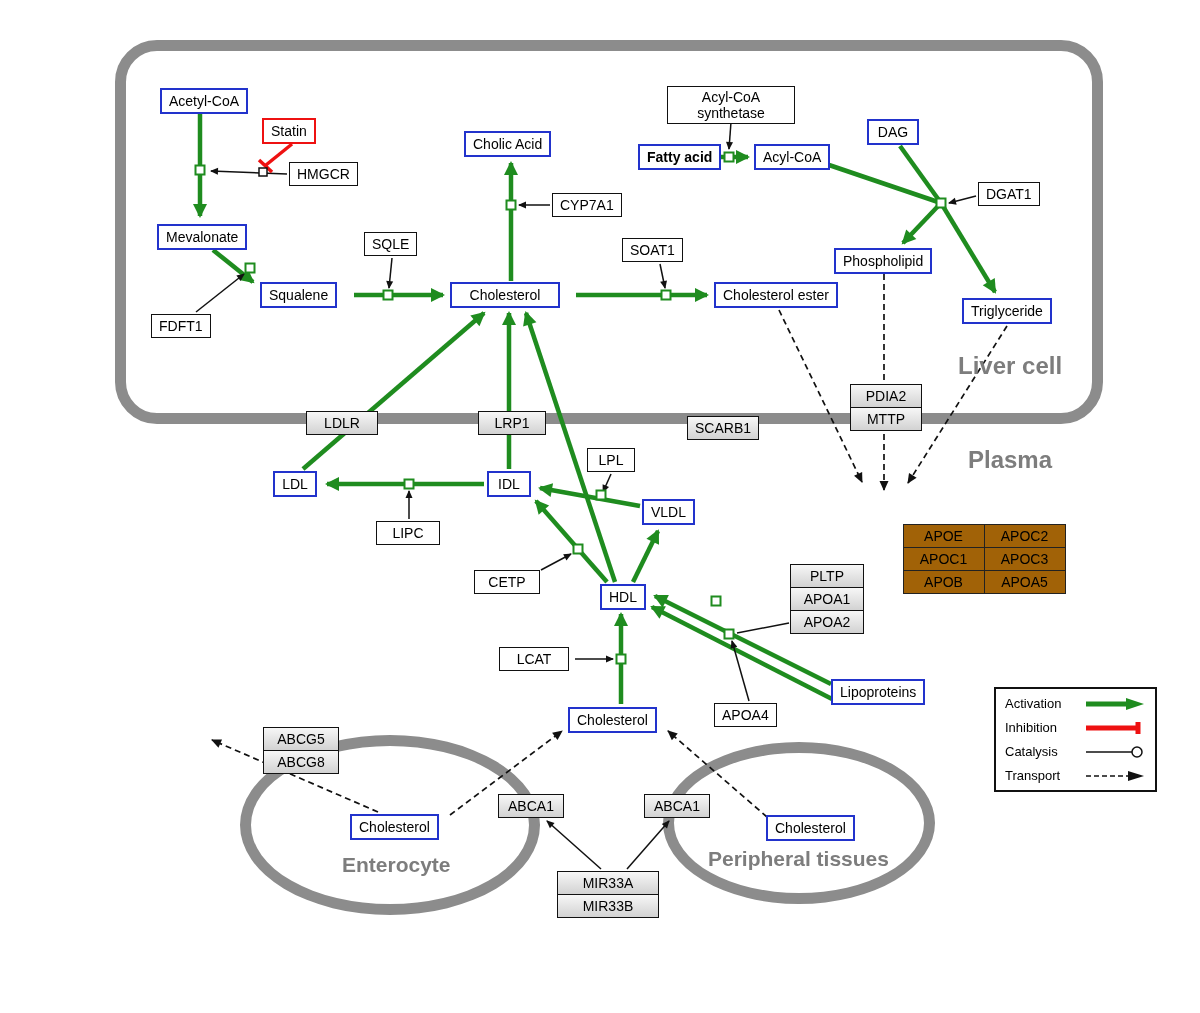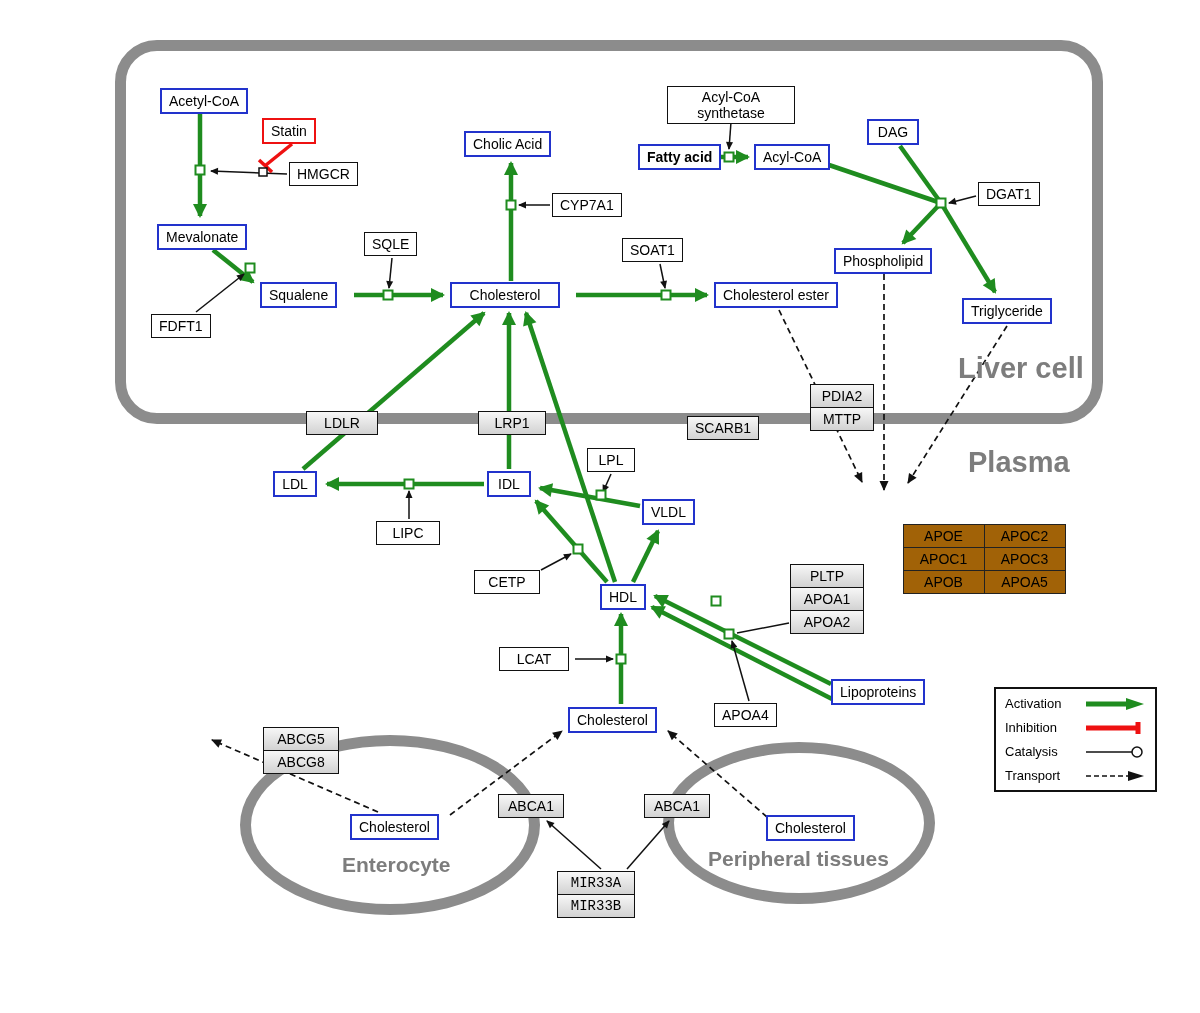--- a/index.html
+++ b/index.html
@@ -4,21 +4,21 @@
 <style>
   html,body{margin:0;padding:0;background:#fff;}
   .canvas{position:relative;width:1200px;height:1013px;background:#fff;overflow:hidden;
           font-family:"Liberation Sans",sans-serif;}
   
   .compartment{position:absolute;border:11px solid #8c8c8c;box-sizing:border-box;z-index:0;background:transparent;}
   .liver{left:115px;top:40px;width:988px;height:384px;border-radius:42px;}
   .ellipse{border-radius:50%;}
   .enterocyte-shape{left:240px;top:735px;width:300px;height:180px;}
   .peripheral-shape{left:663px;top:742px;width:272px;height:162px;}
-  .clabel{position:absolute;font-weight:bold;font-size:29px;color:#7d7d7d;z-index:2;white-space:nowrap;}
+  .clabel{position:absolute;font-weight:bold;font-size:24px;color:#7d7d7d;z-index:2;white-space:nowrap;}
   
   svg.edges{position:absolute;left:0;top:0;z-index:1;}
   
   .node{position:absolute;z-index:3;background:#fff;font-size:14px;line-height:18px;
         padding:2px 7px;white-space:nowrap;text-align:center;color:#000;box-sizing:border-box;}
   .metab{border:2.5px solid #2233cc;}
   .enzyme{border:1.5px solid #111;}
   .carrier{border:1.5px solid #111;background:linear-gradient(#f7f7f7,#d2d2d2);}
   .inhib{border:2.5px solid #ee1111;}
   .twoline{white-space:normal;line-height:16px;}
@@ -149,21 +149,21 @@
   <div class="node enzyme" style="left:622px;top:238px;">SOAT1</div>
   <div class="node metab" style="left:714px;top:282px;">Cholesterol ester</div>
   <div class="node enzyme twoline" style="left:667px;top:86px;width:128px;">Acyl-CoA synthetase</div>
   <div class="node metab" style="left:638px;top:144px;font-weight:bold;">Fatty acid</div>
   <div class="node metab" style="left:754px;top:144px;">Acyl-CoA</div>
   <div class="node metab" style="left:867px;top:119px;min-width:52px;">DAG</div>
   <div class="node enzyme" style="left:978px;top:182px;">DGAT1</div>
   <div class="node metab" style="left:834px;top:248px;">Phospholipid</div>
   <div class="node metab" style="left:962px;top:298px;">Triglyceride</div>
 
-  <div class="stack" style="left:810px;top:384px;width:64px;">
+  <div class="stack" style="left:850px;top:384px;width:72px;">
     <div class="cell">PDIA2</div>
     <div class="cell">MTTP</div>
   </div>
 
   <div class="node carrier" style="left:306px;top:411px;min-width:72px;">LDLR</div>
   <div class="node carrier" style="left:478px;top:411px;min-width:68px;">LRP1</div>
   <div class="node carrier" style="left:687px;top:416px;">SCARB1</div>
 
   <div class="node metab" style="left:273px;top:471px;min-width:44px;">LDL</div>
   <div class="node metab" style="left:487px;top:471px;min-width:44px;">IDL</div>
@@ -196,21 +196,21 @@
   <div class="stack" style="left:263px;top:727px;width:76px;">
     <div class="cell">ABCG5</div>
     <div class="cell">ABCG8</div>
   </div>
 
   <div class="node metab" style="left:350px;top:814px;">Cholesterol</div>
   <div class="node carrier" style="left:498px;top:794px;min-width:66px;">ABCA1</div>
   <div class="node carrier" style="left:644px;top:794px;min-width:66px;">ABCA1</div>
   <div class="node metab" style="left:766px;top:815px;">Cholesterol</div>
 
-  <div class="stack" style="left:557px;top:871px;width:78px;font-family:Liberation Mono, monospace;">
+  <div class="stack" style="left:557px;top:871px;width:102px;">
     <div class="cell">MIR33A</div>
     <div class="cell">MIR33B</div>
   </div>
 
   <div class="legend">
     <div class="lrow">
       <span>Activation</span>
       <svg width="62" height="14">
         <line x1="2" y1="7" x2="42" y2="7" stroke="#1f8c1f" stroke-width="5"></line>
         <polygon points="42,1 60,7 42,13" fill="#1f8c1f"></polygon>

